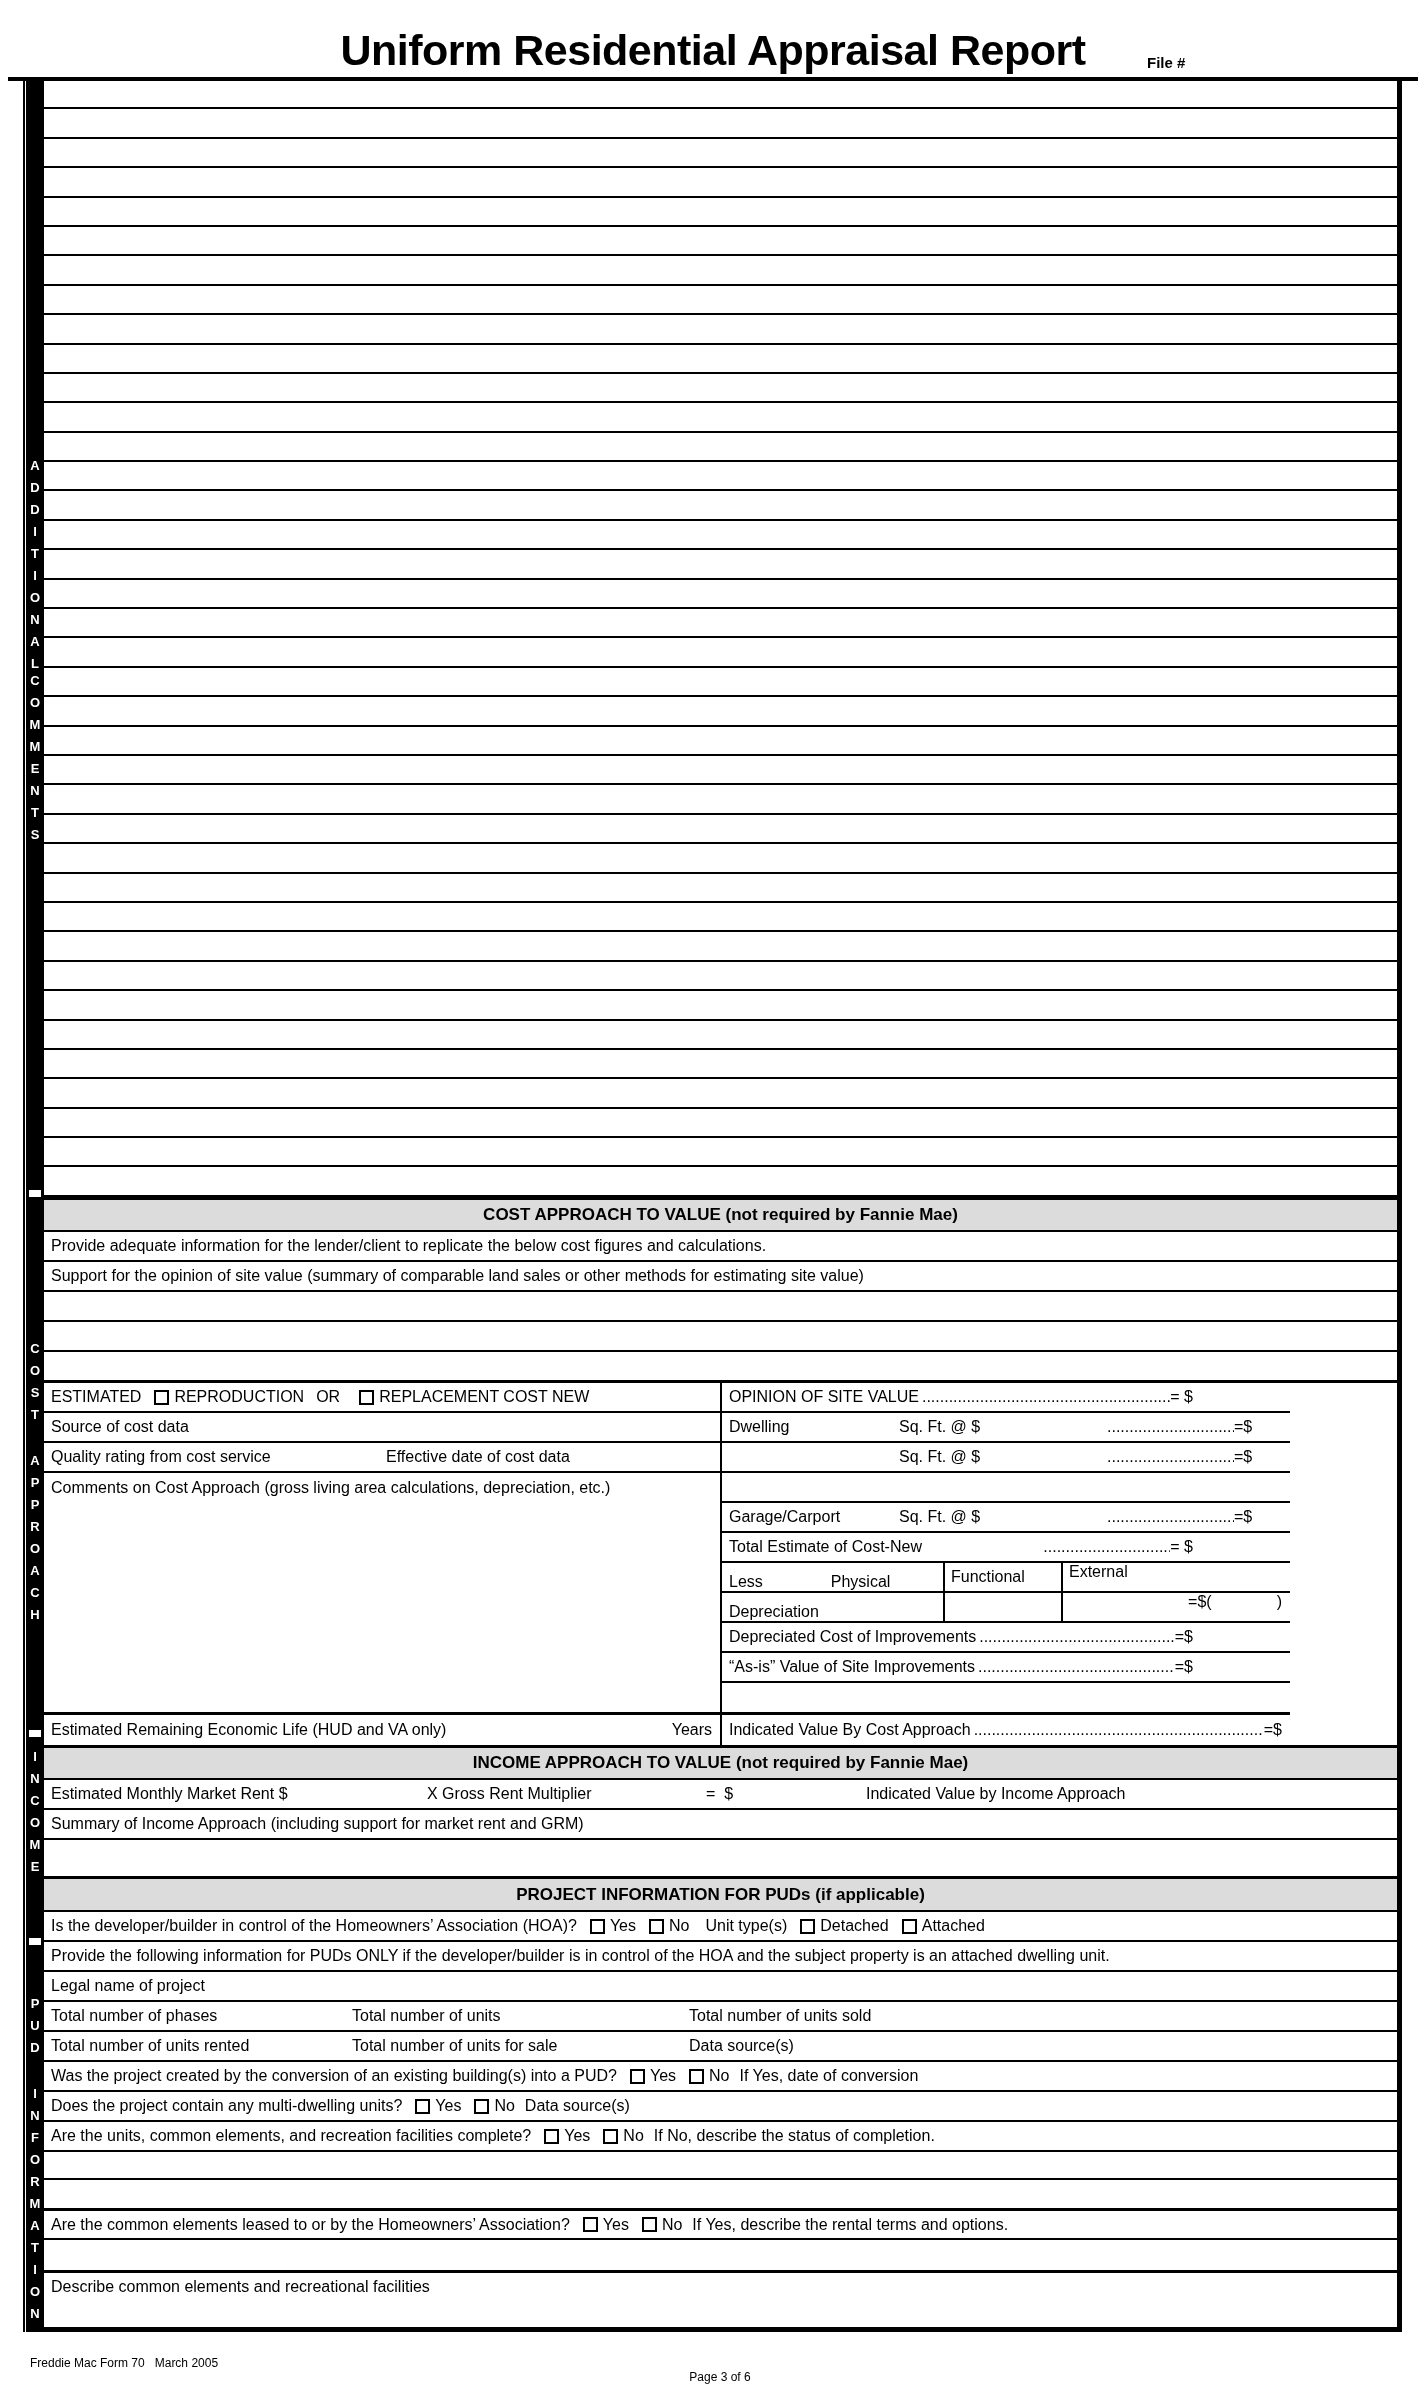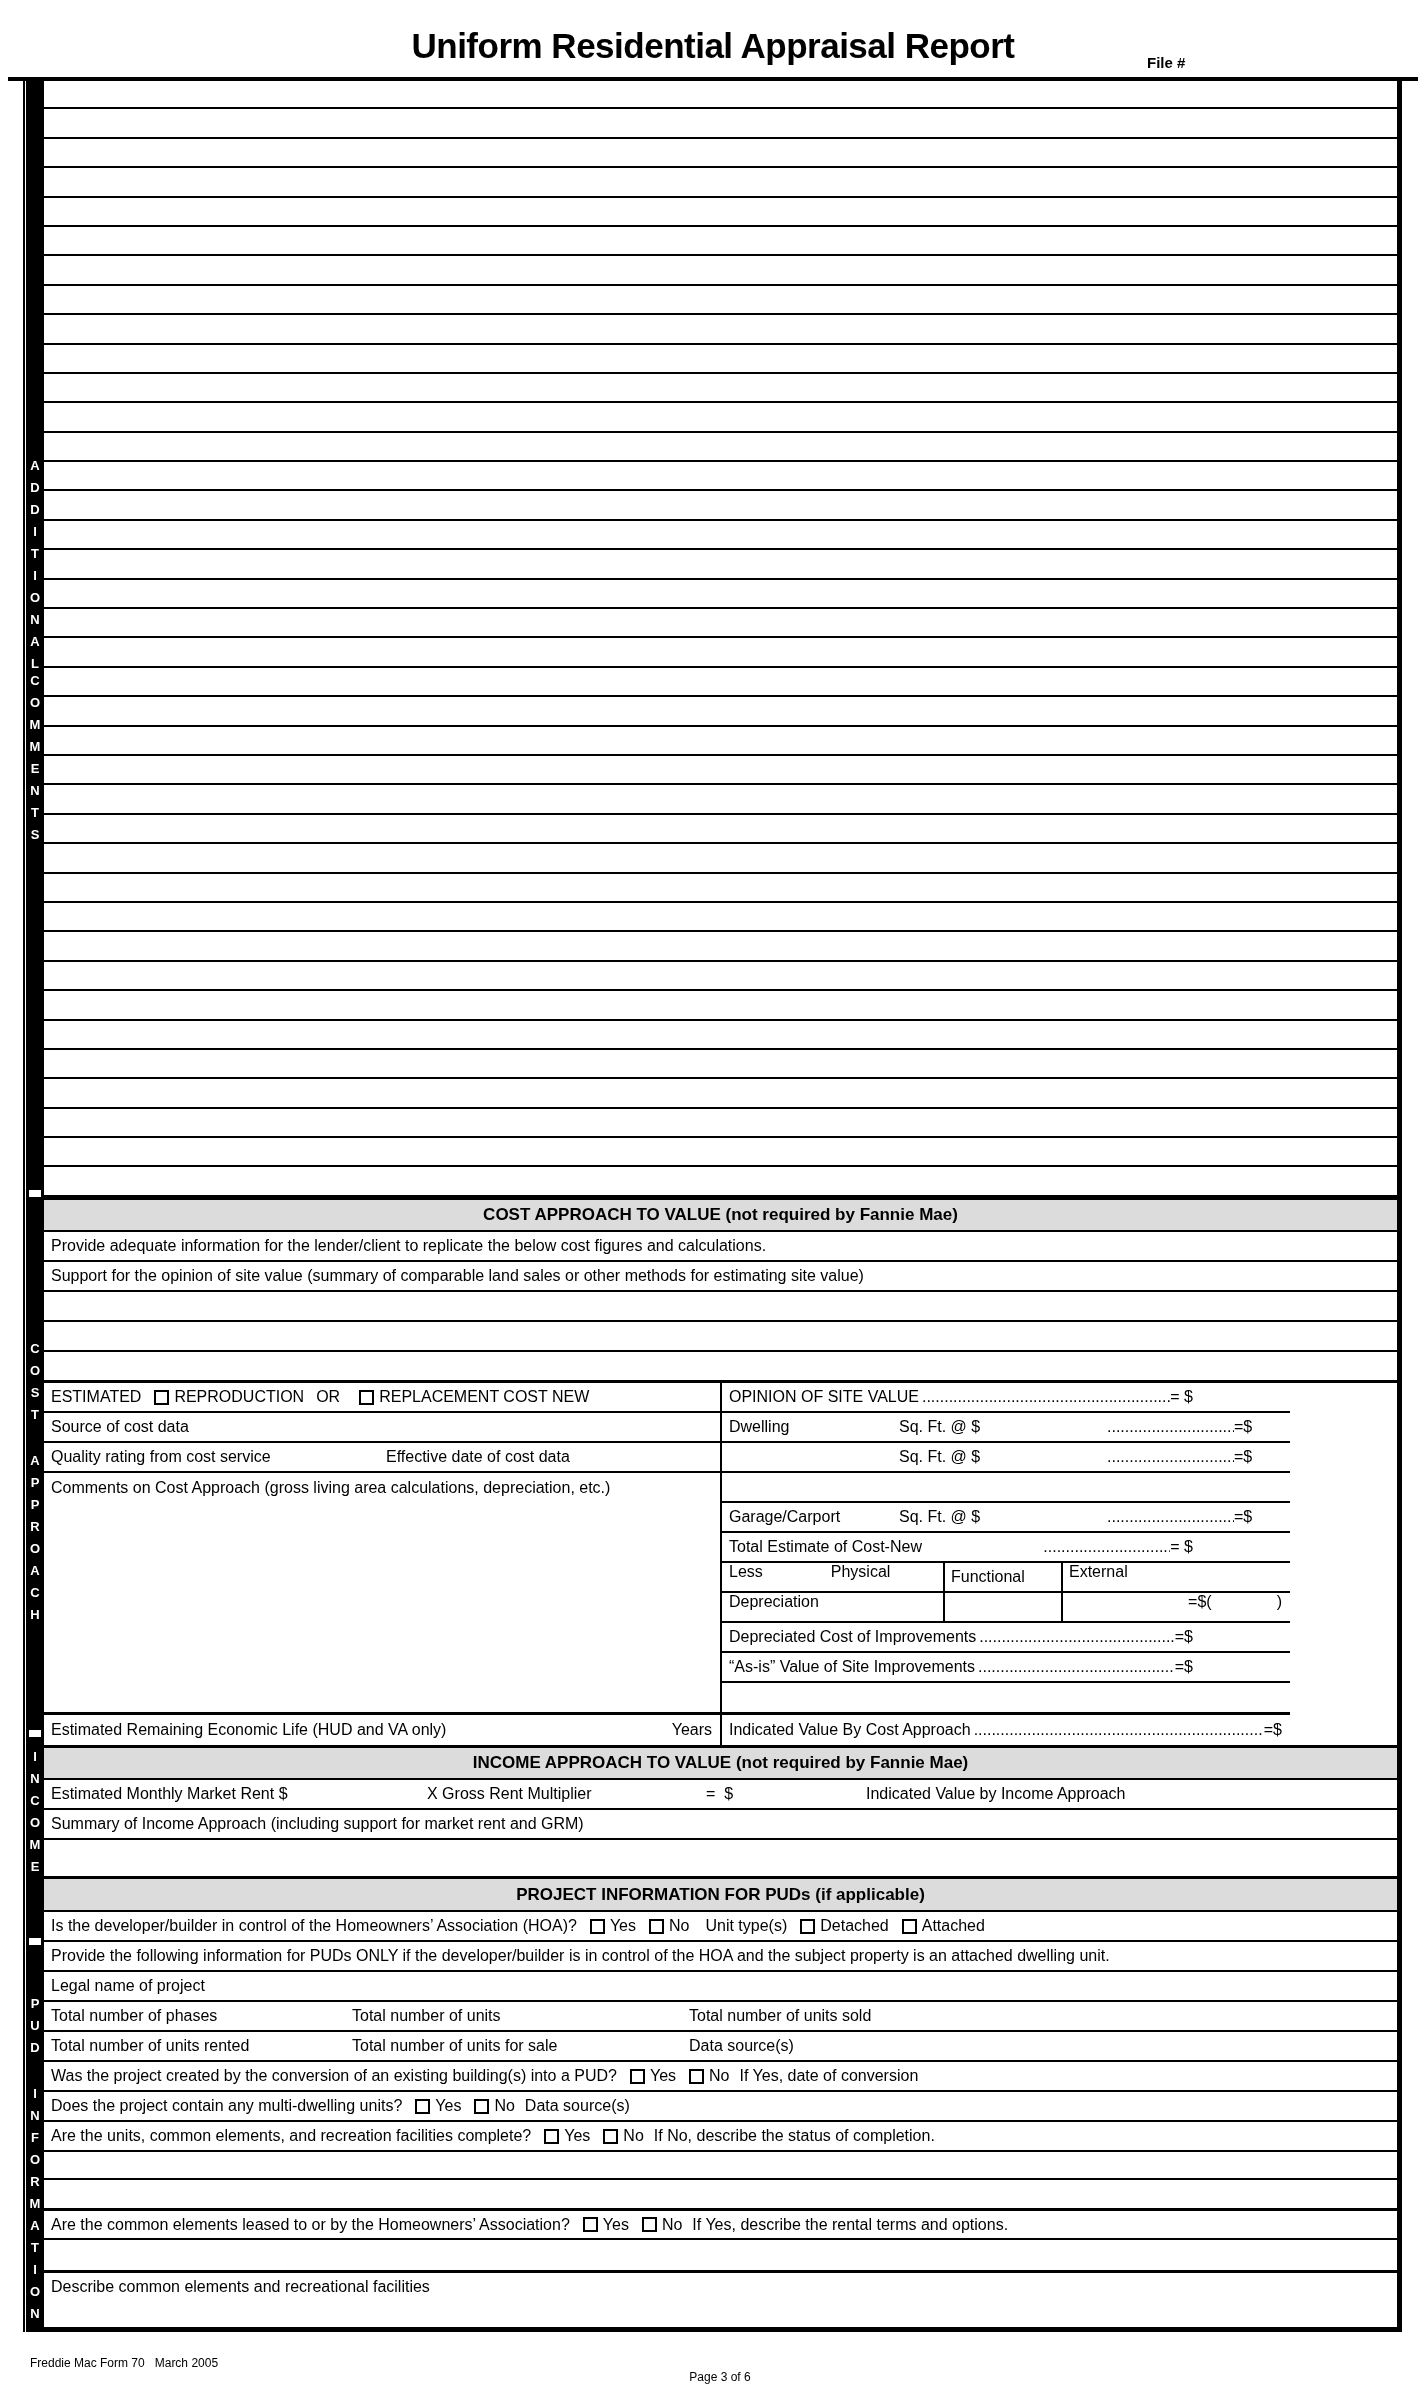--- a/index.html
+++ b/index.html
@@ -1,20 +1,20 @@
 <!DOCTYPE html>
 <html><head>
 <meta charset="utf-8">
 <style>
   html,body{margin:0;padding:0;background:#fff;}
   .page{position:relative;width:1426px;height:2400px;background:#fff;
         font-family:"Liberation Sans",sans-serif;color:#000;overflow:hidden;}
   
   .titlebar{position:absolute;top:26px;left:0;width:1426px;height:50px;}
-  .title{display:block;text-align:center;font-size:35px;font-weight:bold;letter-spacing:-0.5px;}
+  .title{display:block;text-align:center;font-size:43px;font-weight:bold;letter-spacing:-0.5px;}
   .file-label{position:absolute;top:28px;left:1147px;font-size:15px;font-weight:bold;}
   .toprule{position:absolute;top:77px;left:8px;width:1410px;height:4px;background:#000;}
   
   .leftrule{position:absolute;top:80px;left:23px;width:2px;height:2252px;background:#000;}
   .sidebar{position:absolute;top:80px;left:26px;width:18px;height:2252px;background:#000;}
   .vword{position:absolute;left:0;width:100%;color:#fff;font-weight:bold;font-size:13px;
          line-height:22px;text-align:center;white-space:pre-line;}
   .sdash{position:absolute;left:3px;width:12px;height:7px;background:#fff;}
   
   .content{position:absolute;top:80px;left:44px;width:1358px;height:2252px;box-sizing:border-box;
@@ -35,21 +35,21 @@
   .rpad{flex:none;width:97px;}
   .rpad-s{flex:none;width:8px;}
   .twocol{display:flex;height:362px;}
   .lcol{width:678px;border-right:2px solid #000;display:flex;flex-direction:column;}
   .rcol{width:568px;display:flex;flex-direction:column;}
   .lcol .row,.rcol .row{flex:none;}
   .fill{flex:1 1 auto;}
   .c-qual{flex:none;width:335px;}
   .lblw{flex:none;width:170px;}
   .unitw{flex:none;width:205px;}
-  .cell1{flex:none;width:223px;height:100%;display:flex;align-items:flex-start;border-right:2px solid #000;}
+  .cell1{flex:none;width:223px;height:100%;display:flex;align-items:flex-end;border-right:2px solid #000;}
   .cell2{flex:none;width:118px;height:100%;display:flex;align-items:center;border-right:2px solid #000;padding-left:6px;}
   .cell3{flex:1;height:100%;display:flex;align-items:flex-start;padding-left:6px;}
   .physical{margin-left:68px;}
   .c-rent1{flex:none;width:376px;}
   .c-rent2{flex:none;width:279px;}
   .c-rent3{flex:none;width:160px;}
   .c-pud1{flex:none;width:301px;}
   .c-pud2{flex:none;width:337px;}
   .gap10{flex:none;width:10px;}
   .gap16{flex:none;width:16px;}

